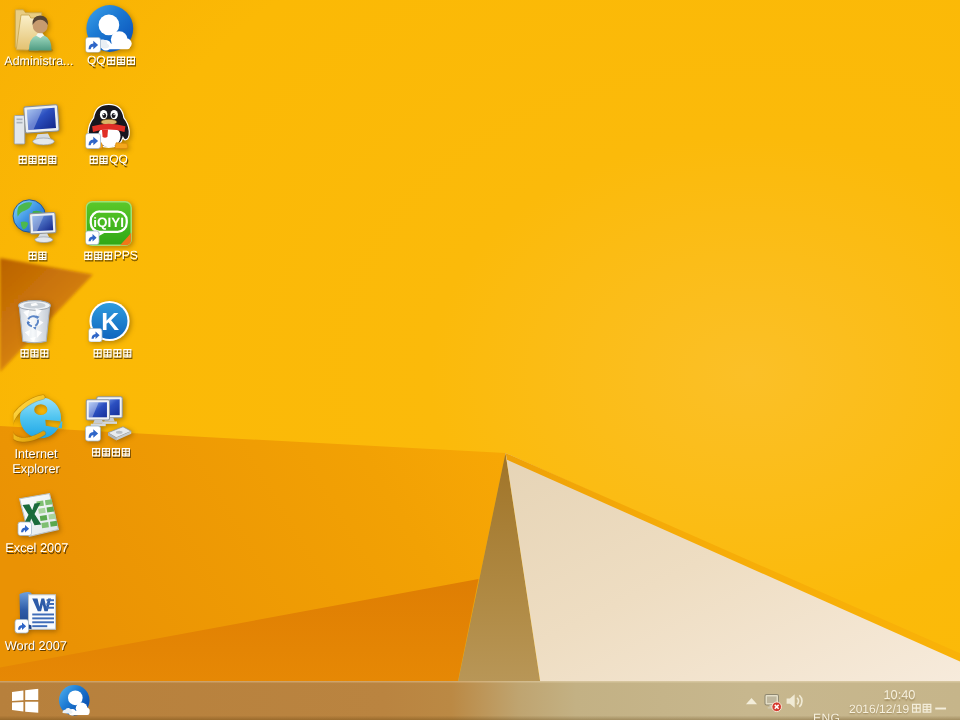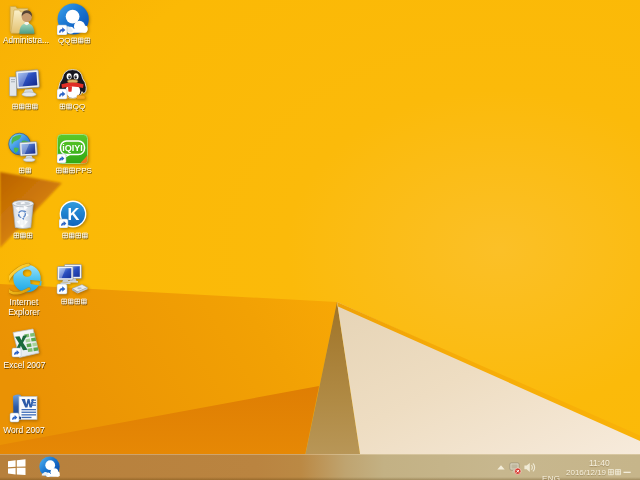--- a/index.html
+++ b/index.html
@@ -413,16 +413,16 @@
 <rect x="4" y="8" width="3" height="1.6" fill="#CFC8B0"></rect>
 <rect x="2.8" y="9.4" width="5.4" height="1" fill="#CFC8B0"></rect>
 <circle cx="8.8" cy="9.2" r="3.2" fill="#D63A2F" stroke="#F7F2E2" stroke-width=".6"></circle>
 <path d="M7.5 7.9 L10.1 10.5 M10.1 7.9 L7.5 10.5" stroke="#FFF" stroke-width="1"></path>
 </svg>
 <svg class="ic" style="left:524px;top:462px" width="12" height="11">
 <polygon points="0.4,3.6 2.6,3.6 5.8,0.9 5.8,9.9 2.6,7.2 0.4,7.2" fill="#F0EAD5"></polygon>
 <path d="M7.4 3.2 A3 3 0 0 1 7.4 7.6 M8.9 1.5 A5.2 5.2 0 0 1 8.9 9.3" stroke="#F0EAD5" stroke-width="1.1" fill="none"></path>
 </svg>
 <div class="tx" style="left:542px;top:474px;font-size:8px;letter-spacing:.3px">ENG</div>
-<div class="tx" style="left:589px;top:457.5px;font-size:8.5px">11:40</div>
+<div class="tx" style="left:589px;top:457.5px;font-size:8.5px">10:40</div>
 <div class="tx" style="left:566px;top:468px;font-size:8px;display:flex;align-items:flex-end">2016/12/19<svg width="24" height="9" style="margin-left:2px">
 <path fill="none" stroke="#F3EDDA" stroke-width=".8" d="M0.35 1.55 h5.1 v5.15 h-5.1 Z M0.35 4.1 h5.1 M2.9 1.55 v5.15 M7.45 1.55 h5.1 v5.15 h-5.1 Z M7.45 3.3 h5.1 M7.45 5.1 h5.1 M10 1.55 v5.15"></path>
 <rect x="15.5" y="3.7" width="7.2" height="1.3" fill="#F3EDDA"></rect>
 </svg></div>
 </body></html>

